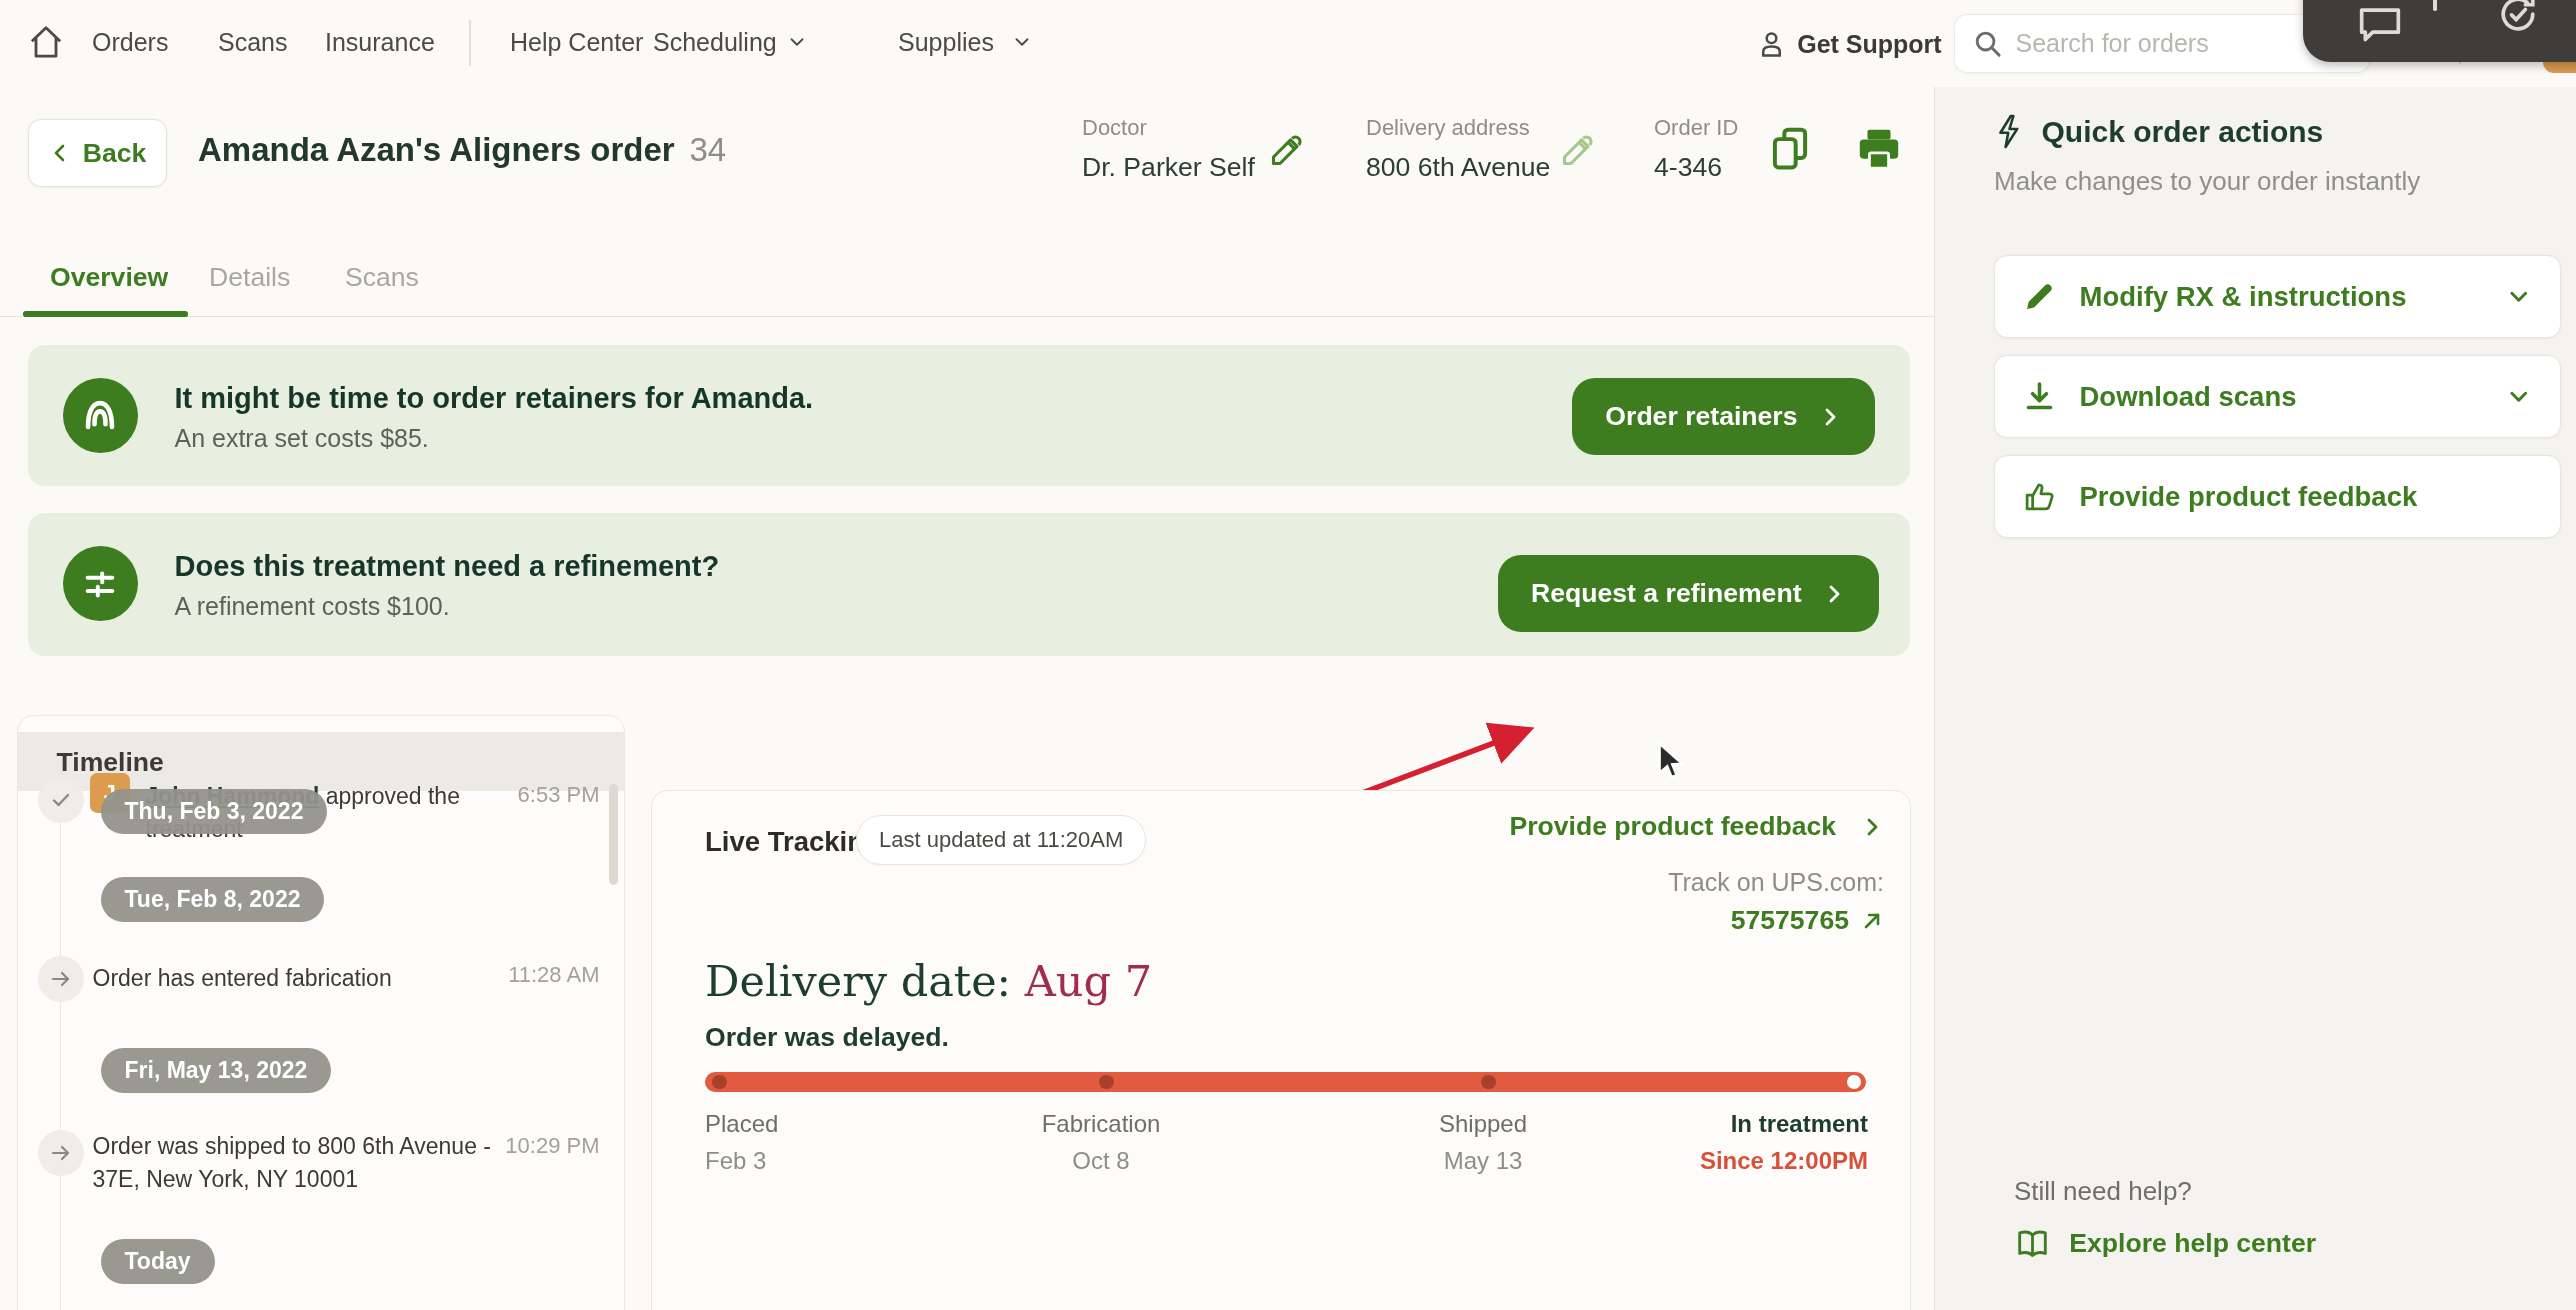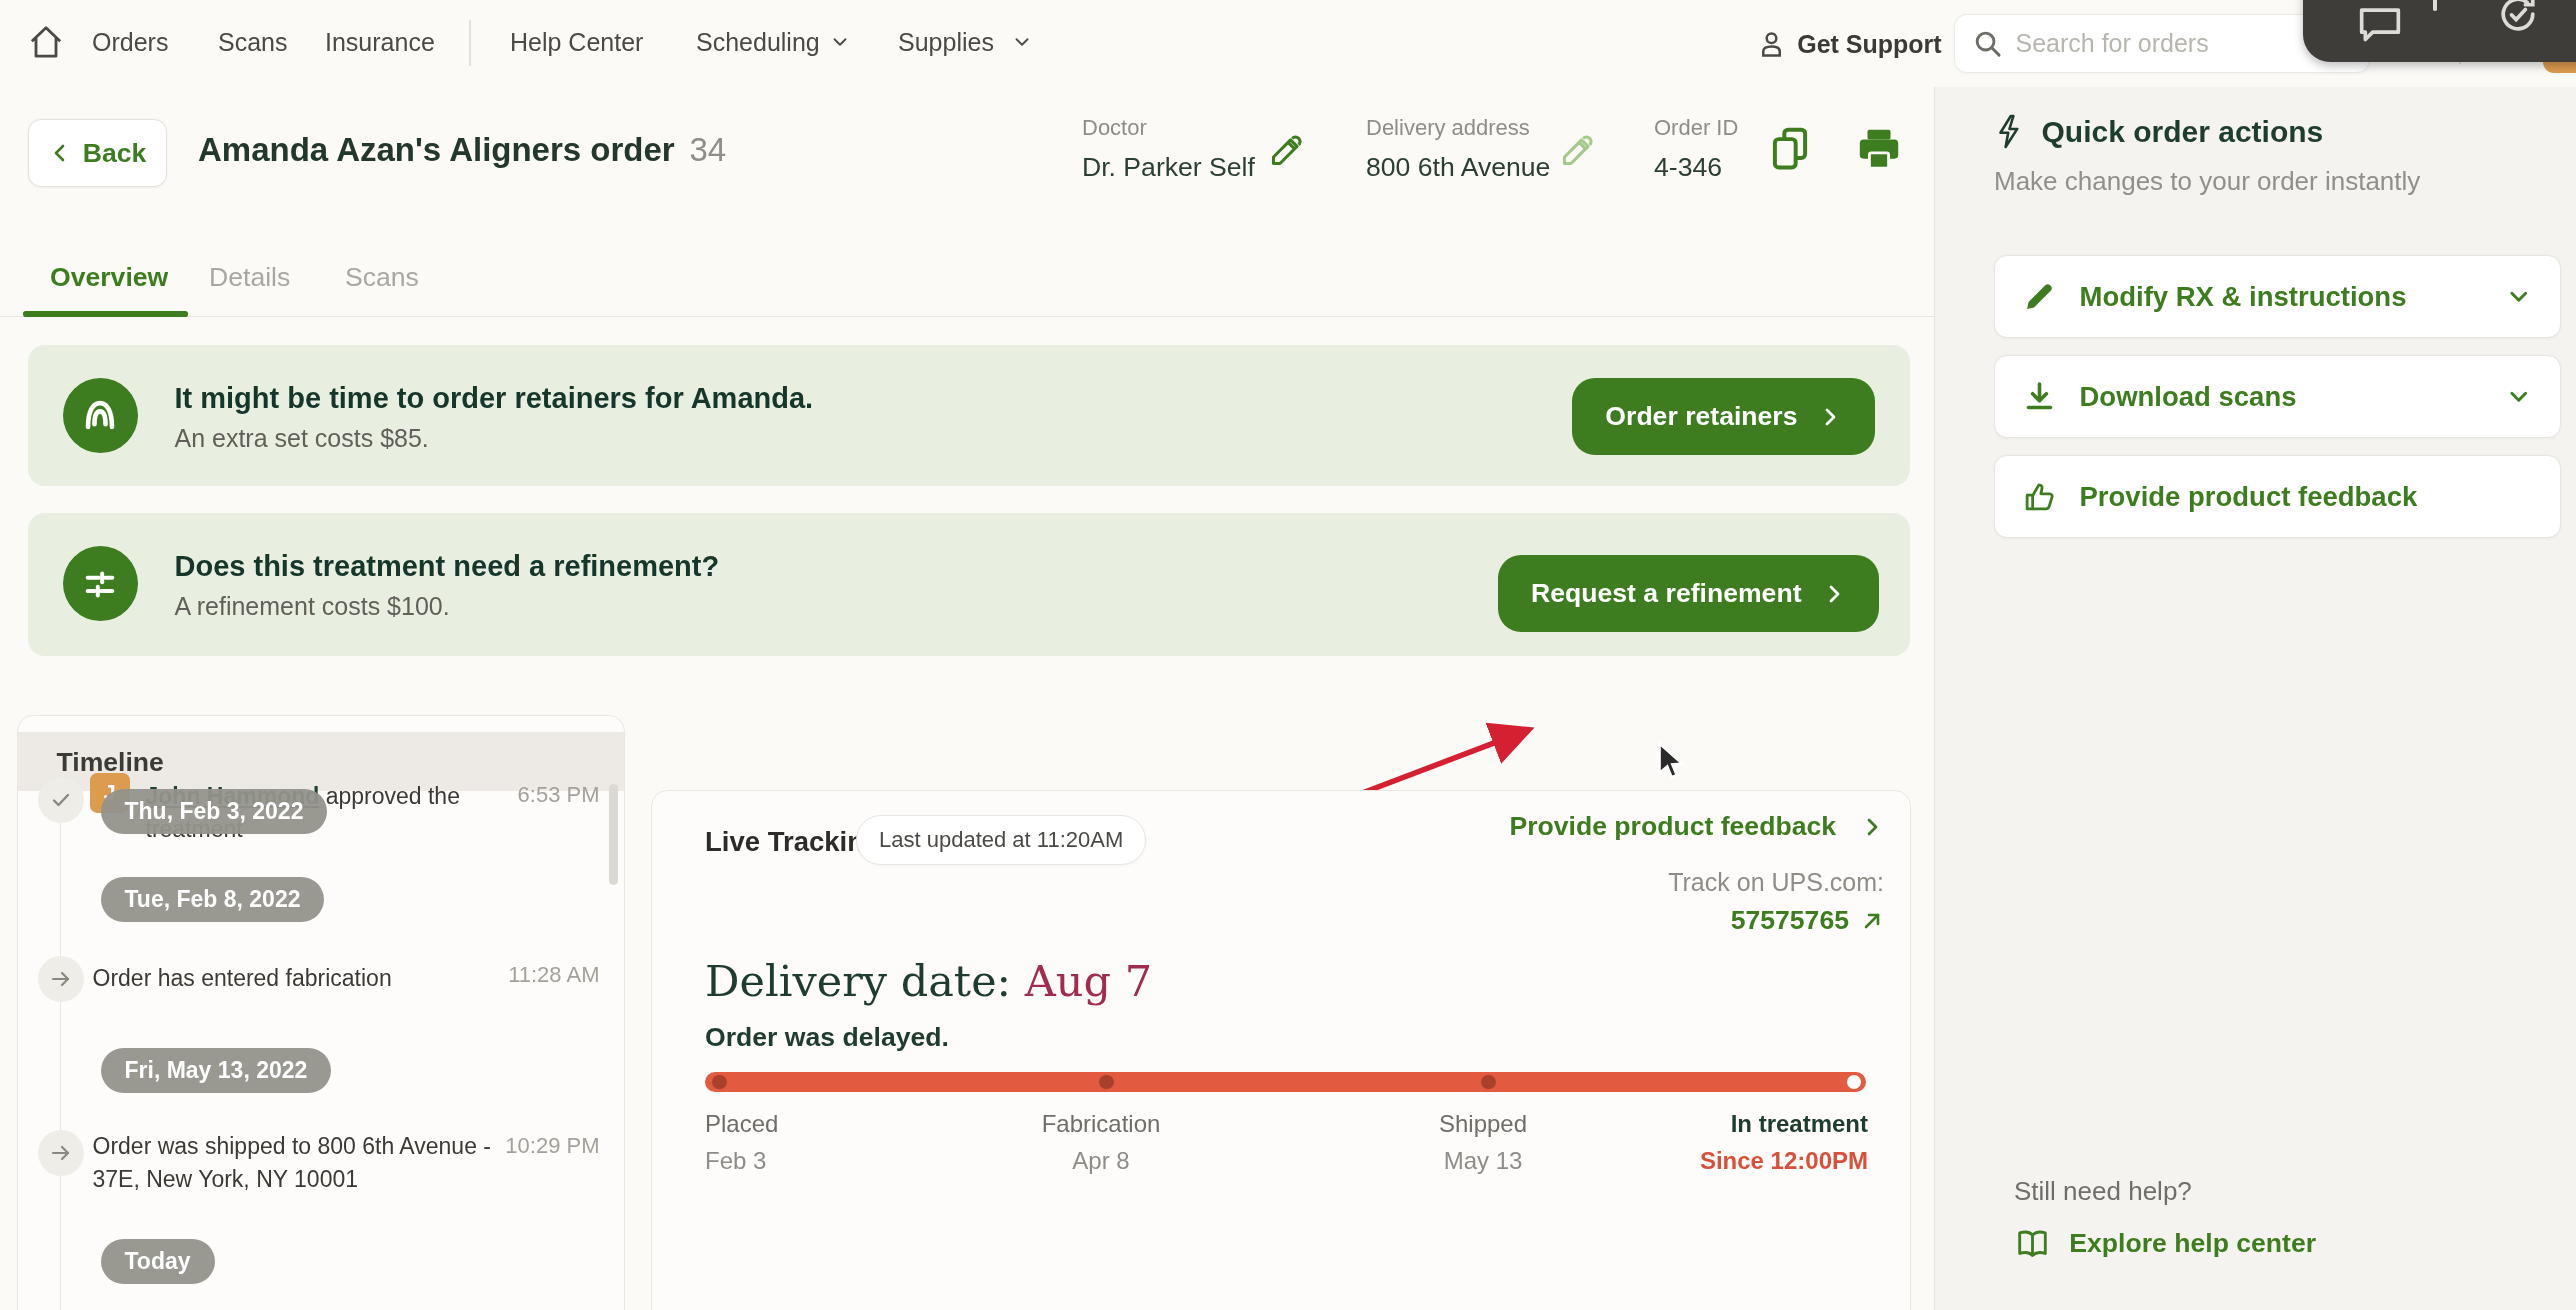--- a/index.html
+++ b/index.html
@@ -106,21 +106,21 @@
   <span class="nav-item" style="left:218px;">
       <span>Scans</span>
     </span>
   <span class="nav-item" style="left:325px;">
       <span>Insurance</span>
     </span>
   <span class="nav-divider"></span>
   <span class="nav-item" style="left:510px;">
       <span>Help Center</span>
     </span>
-  <span class="nav-item" style="left:696px;">
+  <span class="nav-item" style="left:653px;">
     <span>Scheduling</span>
     <svg width="22" height="22" viewBox="0 0 24 24" fill="none" stroke="#4c4a45" stroke-width="2" stroke-linecap="round" stroke-linejoin="round">
         <path d="M6 9l6 6 6-6"></path>
       </svg>
   </span>
   <span class="nav-item" style="left:898px;gap:17px;">
     <span>Supplies</span>
     <svg width="22" height="22" viewBox="0 0 24 24" fill="none" stroke="#4c4a45" stroke-width="2" stroke-linecap="round" stroke-linejoin="round">
         <path d="M6 9l6 6 6-6"></path>
       </svg>
@@ -364,21 +364,21 @@
       <span class="lt-dot" style="left:776px;"></span>
       <span class="lt-dot end" style="right:4.6px;"></span>
     </div>
 
     <div class="lt-mile" style="left:53px;">
       <div class="ml">Placed</div>
       <div class="md">Feb 3</div>
     </div>
     <div class="lt-mile center" style="left:449px;">
       <div class="ml">Fabrication</div>
-      <div class="md">Apr 8</div>
+      <div class="md">Oct 8</div>
     </div>
     <div class="lt-mile center" style="left:831px;">
       <div class="ml">Shipped</div>
       <div class="md">May 13</div>
     </div>
     <div class="lt-mile treat" style="right:42px;">
       <div class="ml">In treatment</div>
       <div class="md">Since 12:00PM</div>
     </div>
   </div>

